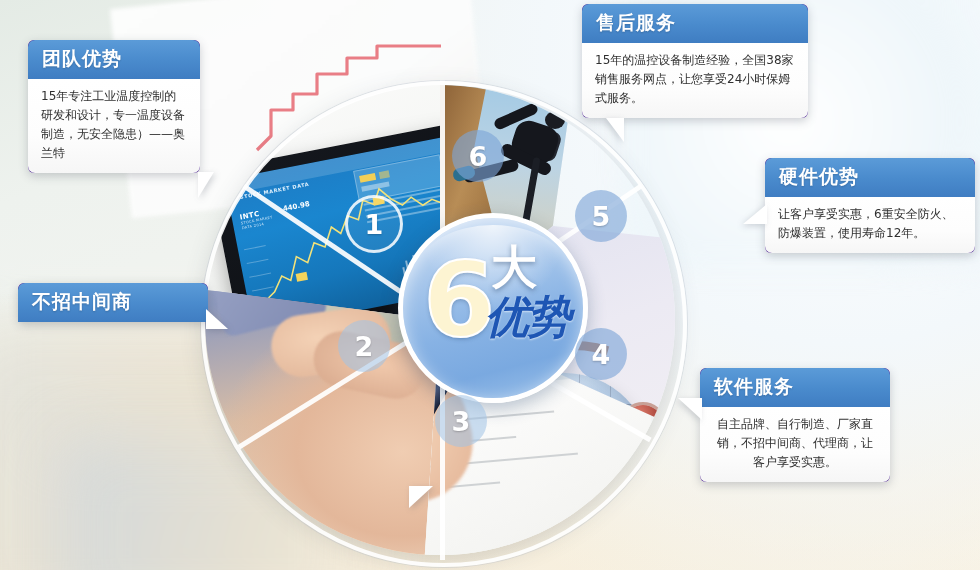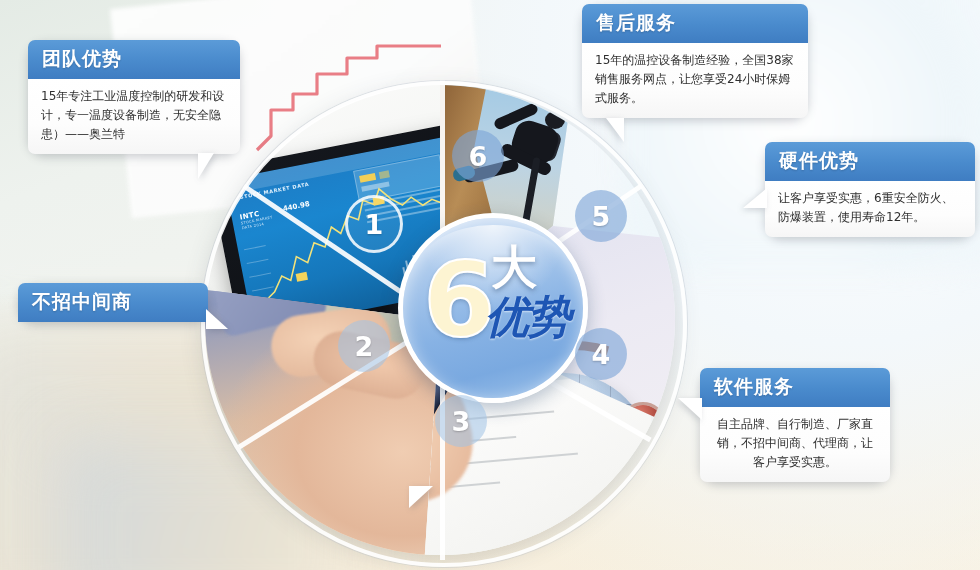--- a/index.html
+++ b/index.html
@@ -236,46 +236,46 @@
   .numc.fill-light{background:rgba(160,195,230,.55);}
   .n1{left:345px;top:195px;}
   .n2{left:338px;top:320px;}
   .n3{left:435px;top:395px;}
   .n4{left:575px;top:328px;}
   .n5{left:575px;top:190px;}
   .n6{left:452px;top:130px;}
 
   
   .callout{
-    position:absolute;background:#4c1d95;border-radius:17px;
+    position:absolute;background:#4c1d95;border-radius:6px;
     box-shadow:0 3px 10px rgba(60,70,85,.26);
     overflow:visible;
   }
   .callout .hd{
     background:linear-gradient(180deg,#5b9bd8 0%,#4a8bcd 52%,#3f7dc2 100%);
     border-radius:7px 7px 0 0;color:#ffffff;
     font-size:19px;font-weight:bold;letter-spacing:1px;
     padding:6px 14px 7px 14px;
     text-shadow:0 1px 2px rgba(0,0,0,.18);
   }
   .callout .bd{
     color:#2f2f2f;font-size:12px;line-height:19px;padding:8px 13px 10px 13px;
     background:linear-gradient(180deg,#ffffff 0%,#fdfdfd 60%,#f6f6f6 100%);
     border-radius:0 0 7px 7px;
   }
   .callout .bd.ctr{text-align:center;}
   .tail{position:absolute;width:0;height:0;}
 
-  .c-team{left:28px;top:40px;width:212px;}
+  .c-team{left:28px;top:40px;width:172px;}
   .c-team .tail{left:170px;bottom:-25px;border-left:16px solid #ffffff;border-bottom:26px solid transparent;filter:drop-shadow(2px 2px 3px rgba(60,70,85,.22));}
 
   .c-after{left:582px;top:4px;width:226px;}
   .c-after .tail{left:24px;bottom:-24px;border-right:18px solid #ffffff;border-bottom:24px solid transparent;filter:drop-shadow(-2px 2px 3px rgba(60,70,85,.22));}
 
-  .c-hard{left:765px;top:142px;width:210px;}
+  .c-hard{left:765px;top:158px;width:210px;}
   .c-hard .tail{left:-22px;top:46px;border-right:24px solid #ffffff;border-top:20px solid transparent;filter:drop-shadow(-2px 2px 3px rgba(60,70,85,.22));}
 
   .c-soft{left:700px;top:368px;width:190px;}
   .c-soft .tail{left:-22px;top:30px;border-right:24px solid #ffffff;border-bottom:22px solid transparent;filter:drop-shadow(-2px 2px 3px rgba(60,70,85,.22));}
 
   .c-qual{left:203px;top:450px;width:208px;}
   .c-qual .tail{right:-22px;top:36px;border-left:24px solid #ffffff;border-bottom:22px solid transparent;filter:drop-shadow(2px 2px 3px rgba(60,70,85,.22));}
 
   .c-tech{left:18px;top:283px;width:190px;}
   .c-tech .tail{right:-20px;top:26px;border-left:22px solid #ffffff;border-top:20px solid transparent;filter:drop-shadow(2px 2px 3px rgba(60,70,85,.22));}

